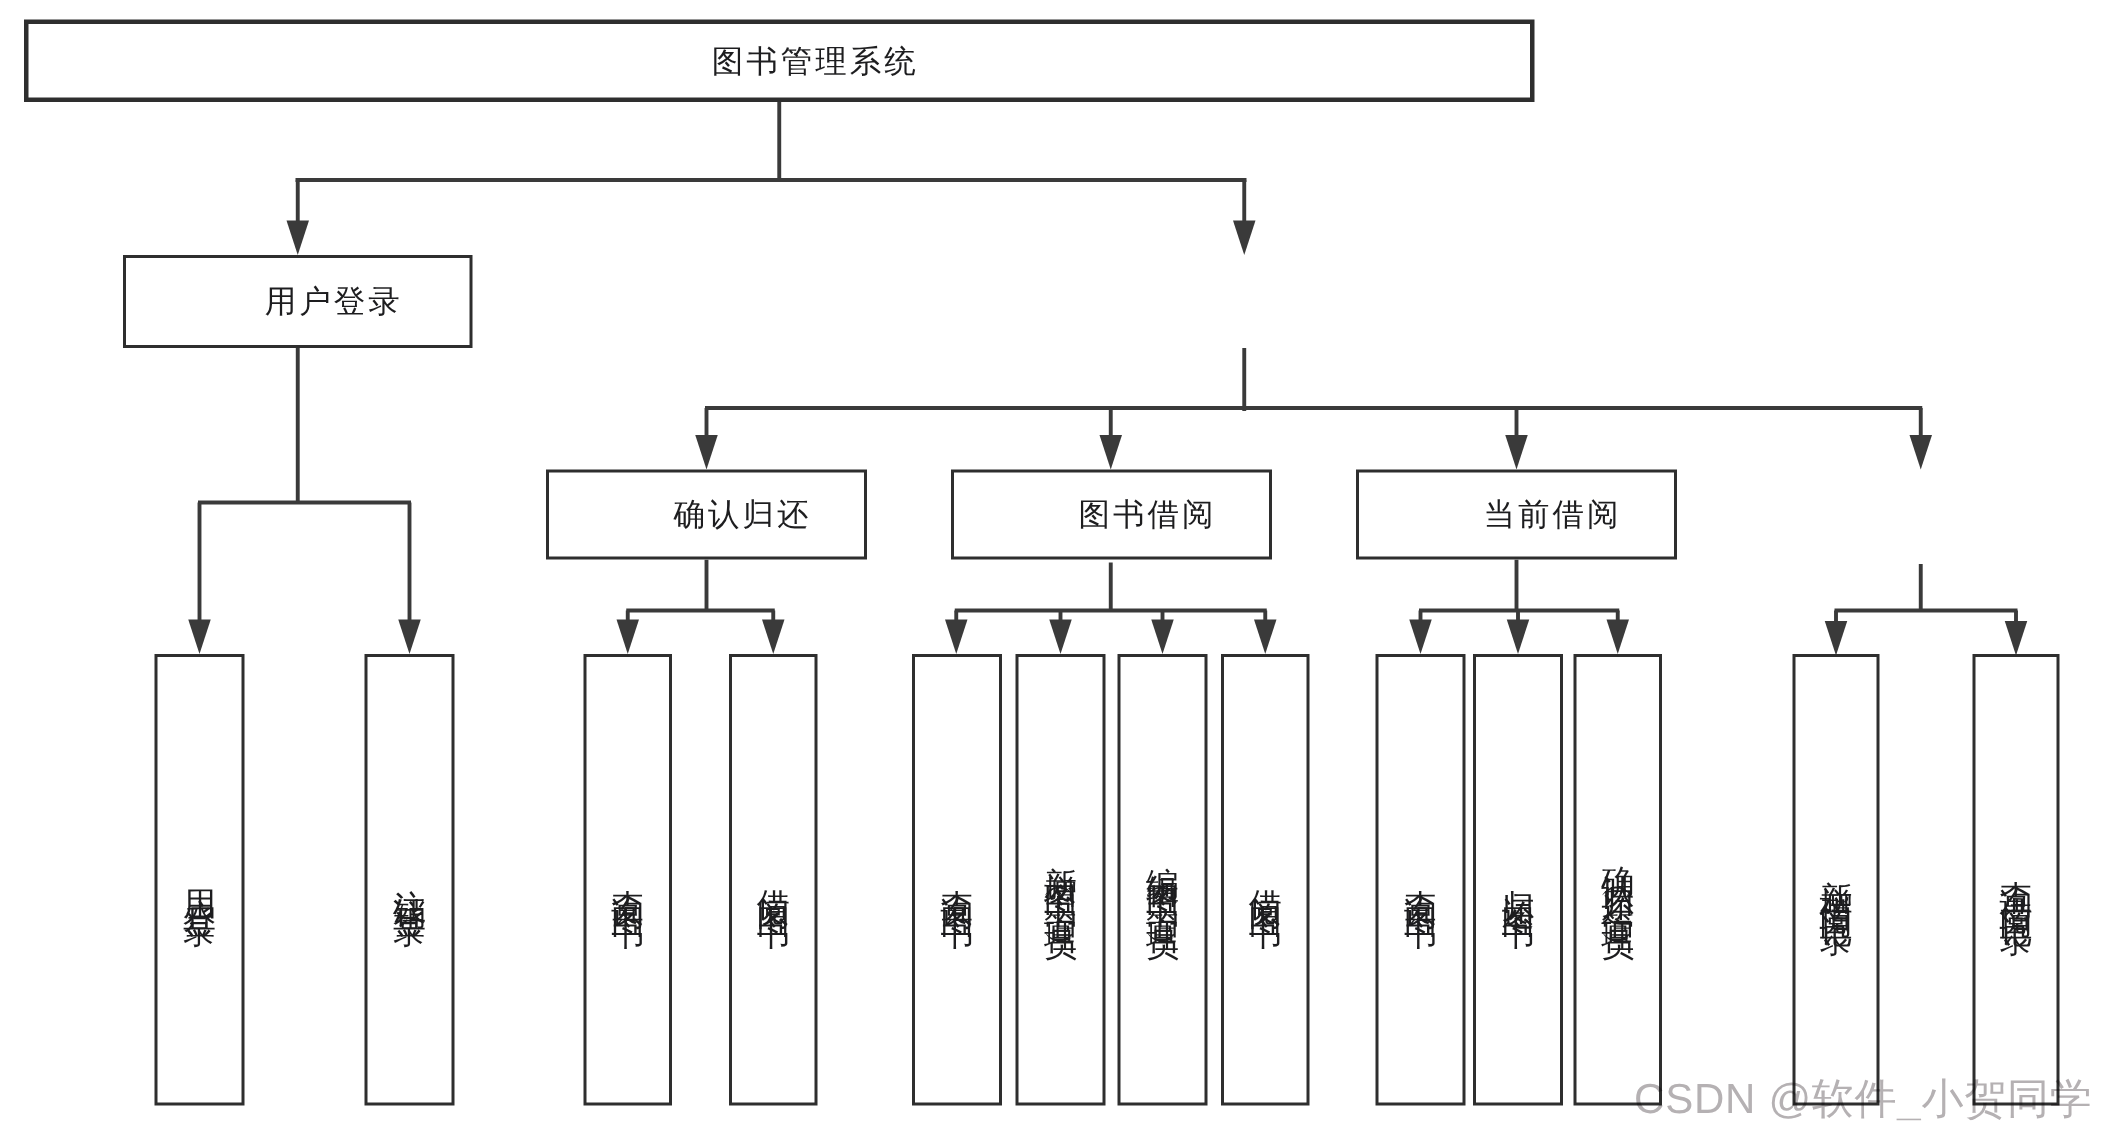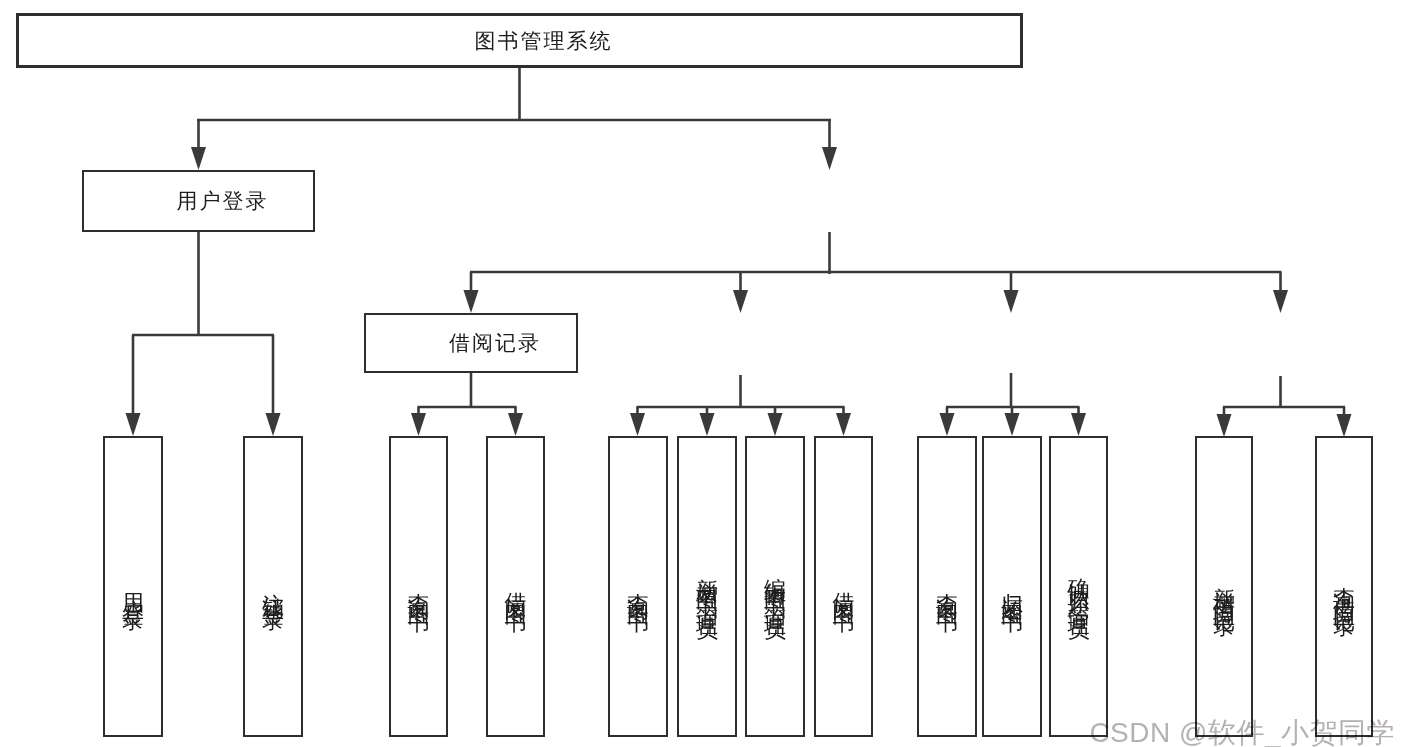--- a/index.html
+++ b/index.html
@@ -87,21 +87,23 @@
       <line x1="1224" y1="407" x2="1224" y2="417" stroke="#3a3a3a" stroke-width="2.6"></line>
       <polygon points="1216.5,414 1231.5,414 1224,437" fill="#3a3a3a"></polygon>
       <line x1="1344" y1="407" x2="1344" y2="417" stroke="#3a3a3a" stroke-width="2.6"></line>
       <polygon points="1336.5,414 1351.5,414 1344,437" fill="#3a3a3a"></polygon>
     </svg>
 
   <div class="node root" style="left:16px;top:13px;width:1007px;height:55px">图书管理系统</div>
 
   <div class="node" style="left:82px;top:170px;width:233px;height:62px">用户登录</div>
 
-  <div class="node" style="left:364px;top:313px;width:214px;height:60px">借阅记录</div>
+  <div class="node" style="left:364px;top:313px;width:214px;height:60px">确认归还</div>
+  <div class="node" style="left:634px;top:313px;width:214px;height:60px">图书借阅</div>
+  <div class="node" style="left:904px;top:313px;width:214px;height:60px">当前借阅</div>
 
   <div class="leaf" style="left:103px;top:436px;width:60px;height:301px">用户登录</div>
   <div class="leaf" style="left:243px;top:436px;width:60px;height:301px">注销登录</div>
 
   <div class="leaf" style="left:389px;top:436px;width:59px;height:301px">查询图书</div>
   <div class="leaf" style="left:486px;top:436px;width:59px;height:301px">借阅图书</div>
 
   <div class="leaf" style="left:608px;top:436px;width:60px;height:301px">查询图书</div>
   <div class="leaf" style="left:677px;top:436px;width:60px;height:301px">新增图书（管理员）</div>
   <div class="leaf" style="left:745px;top:436px;width:60px;height:301px">编辑图书（管理员）</div>

